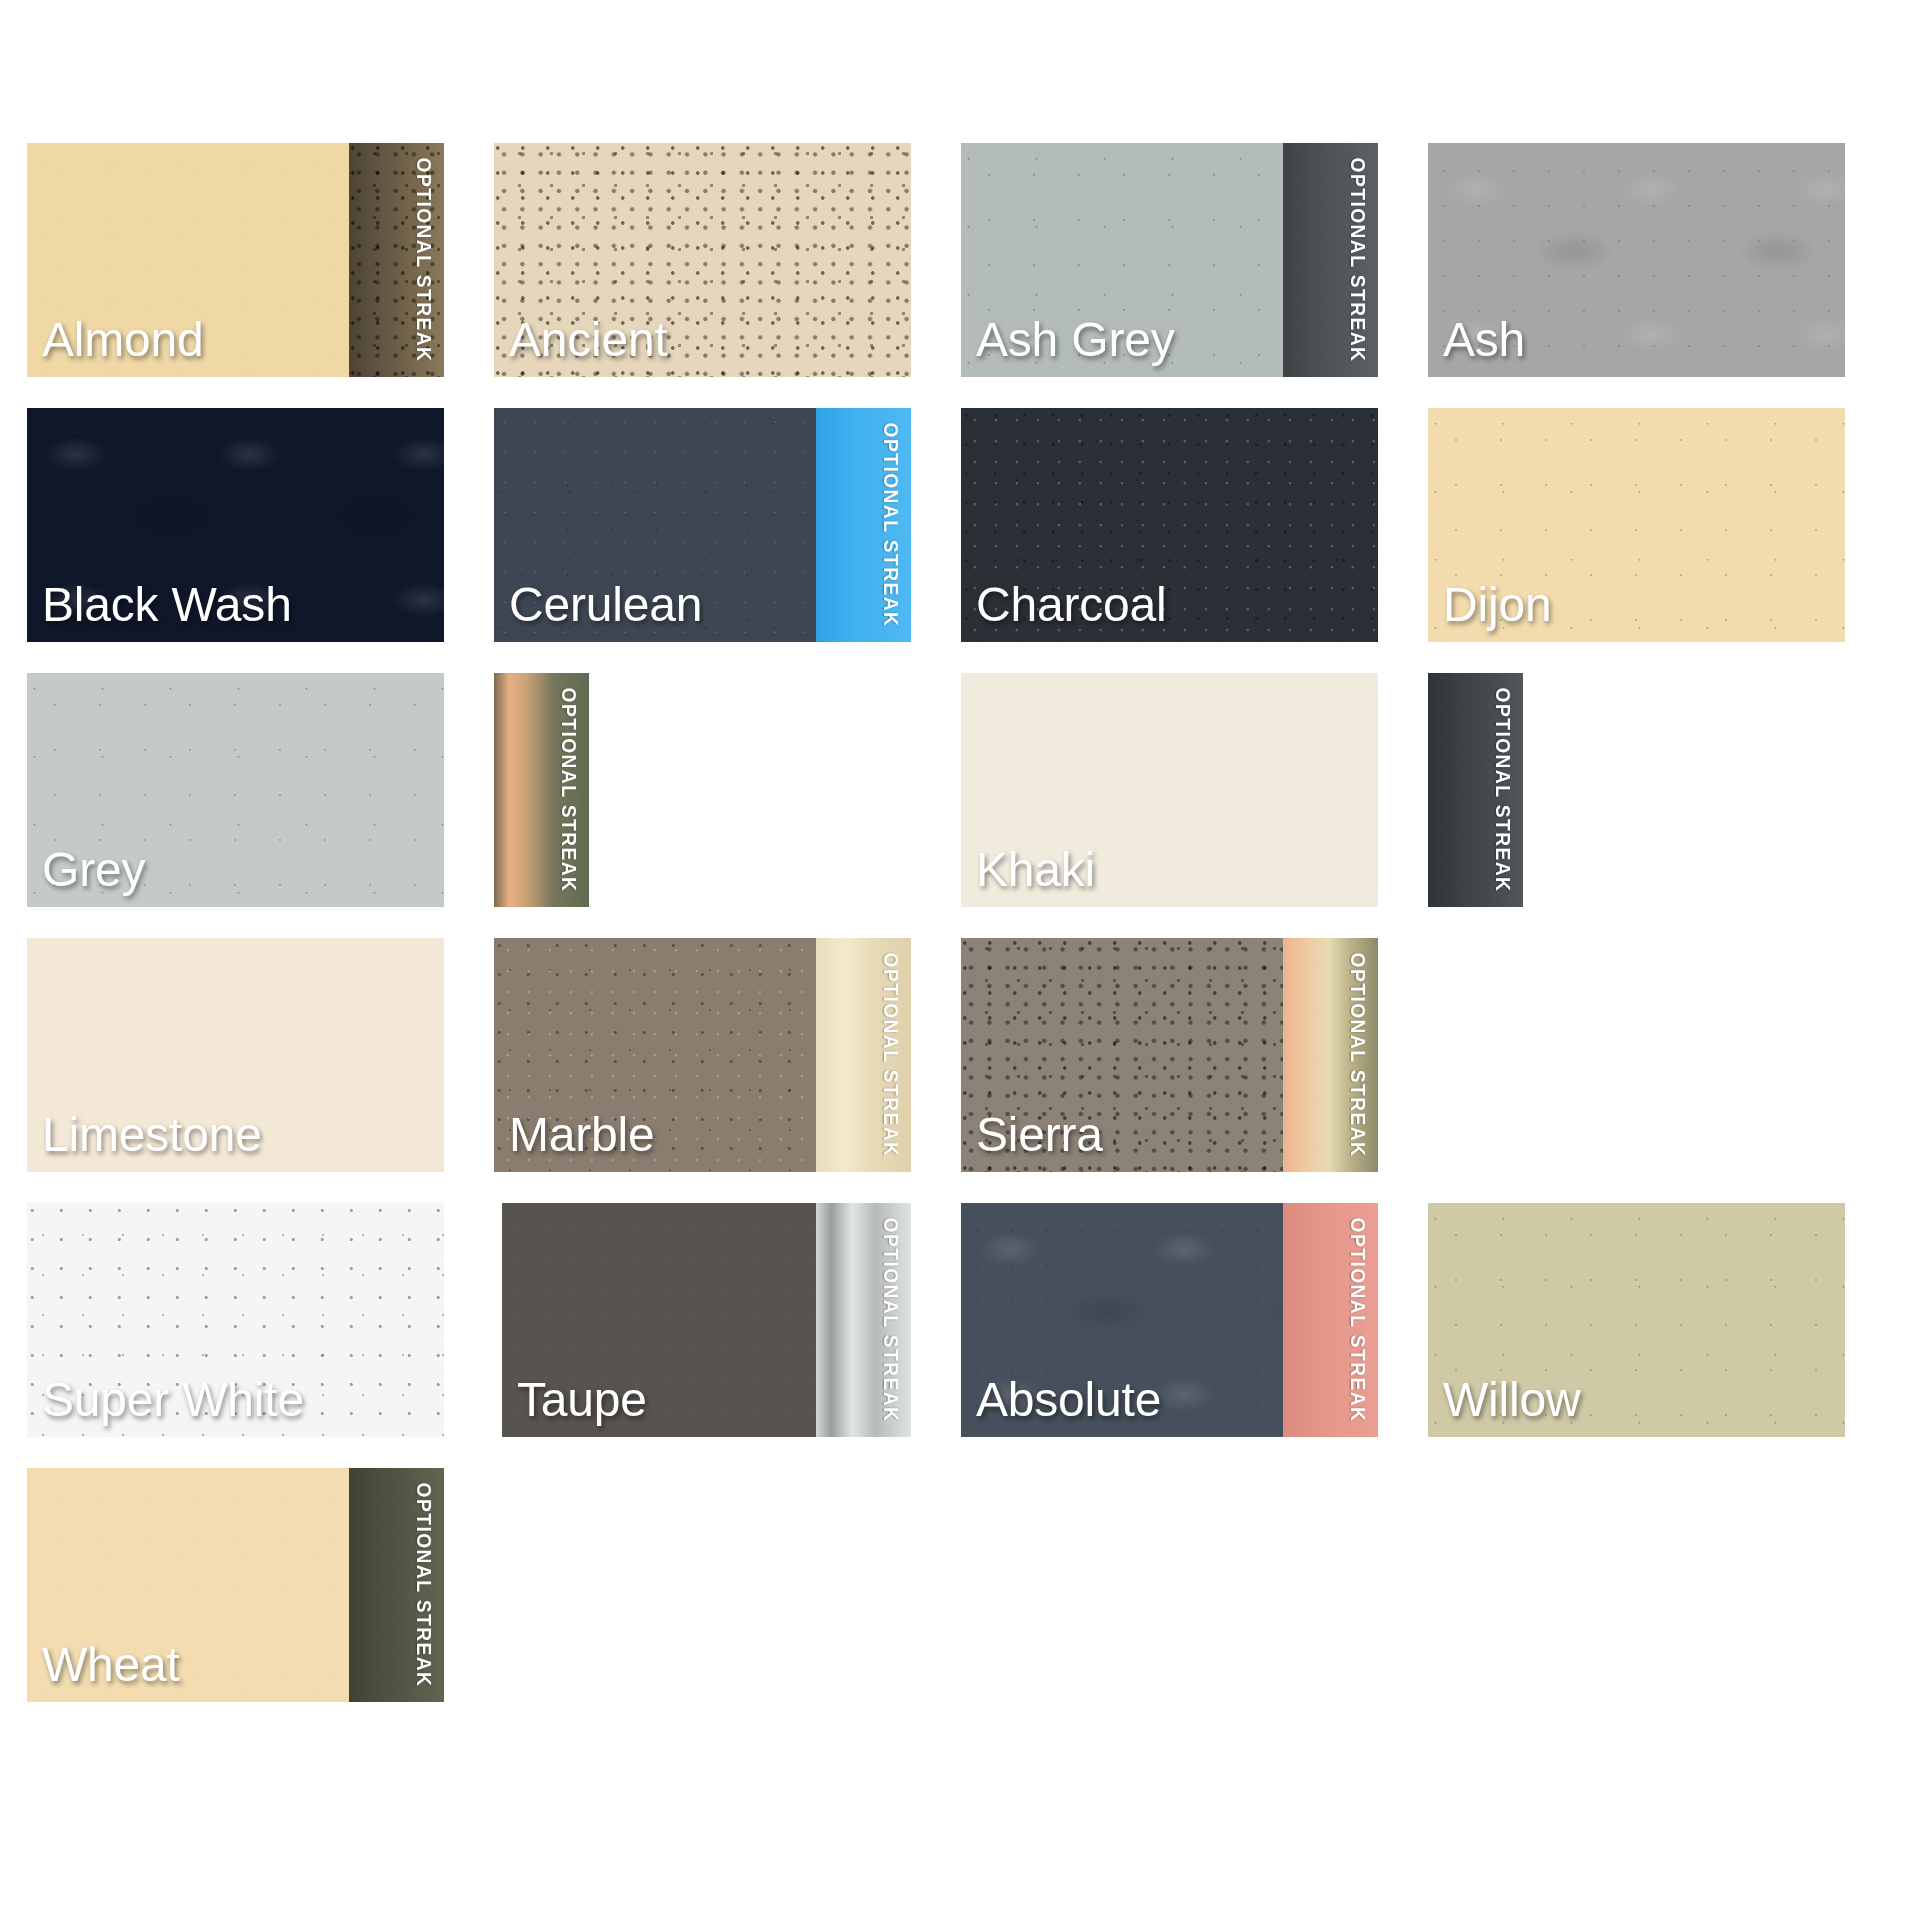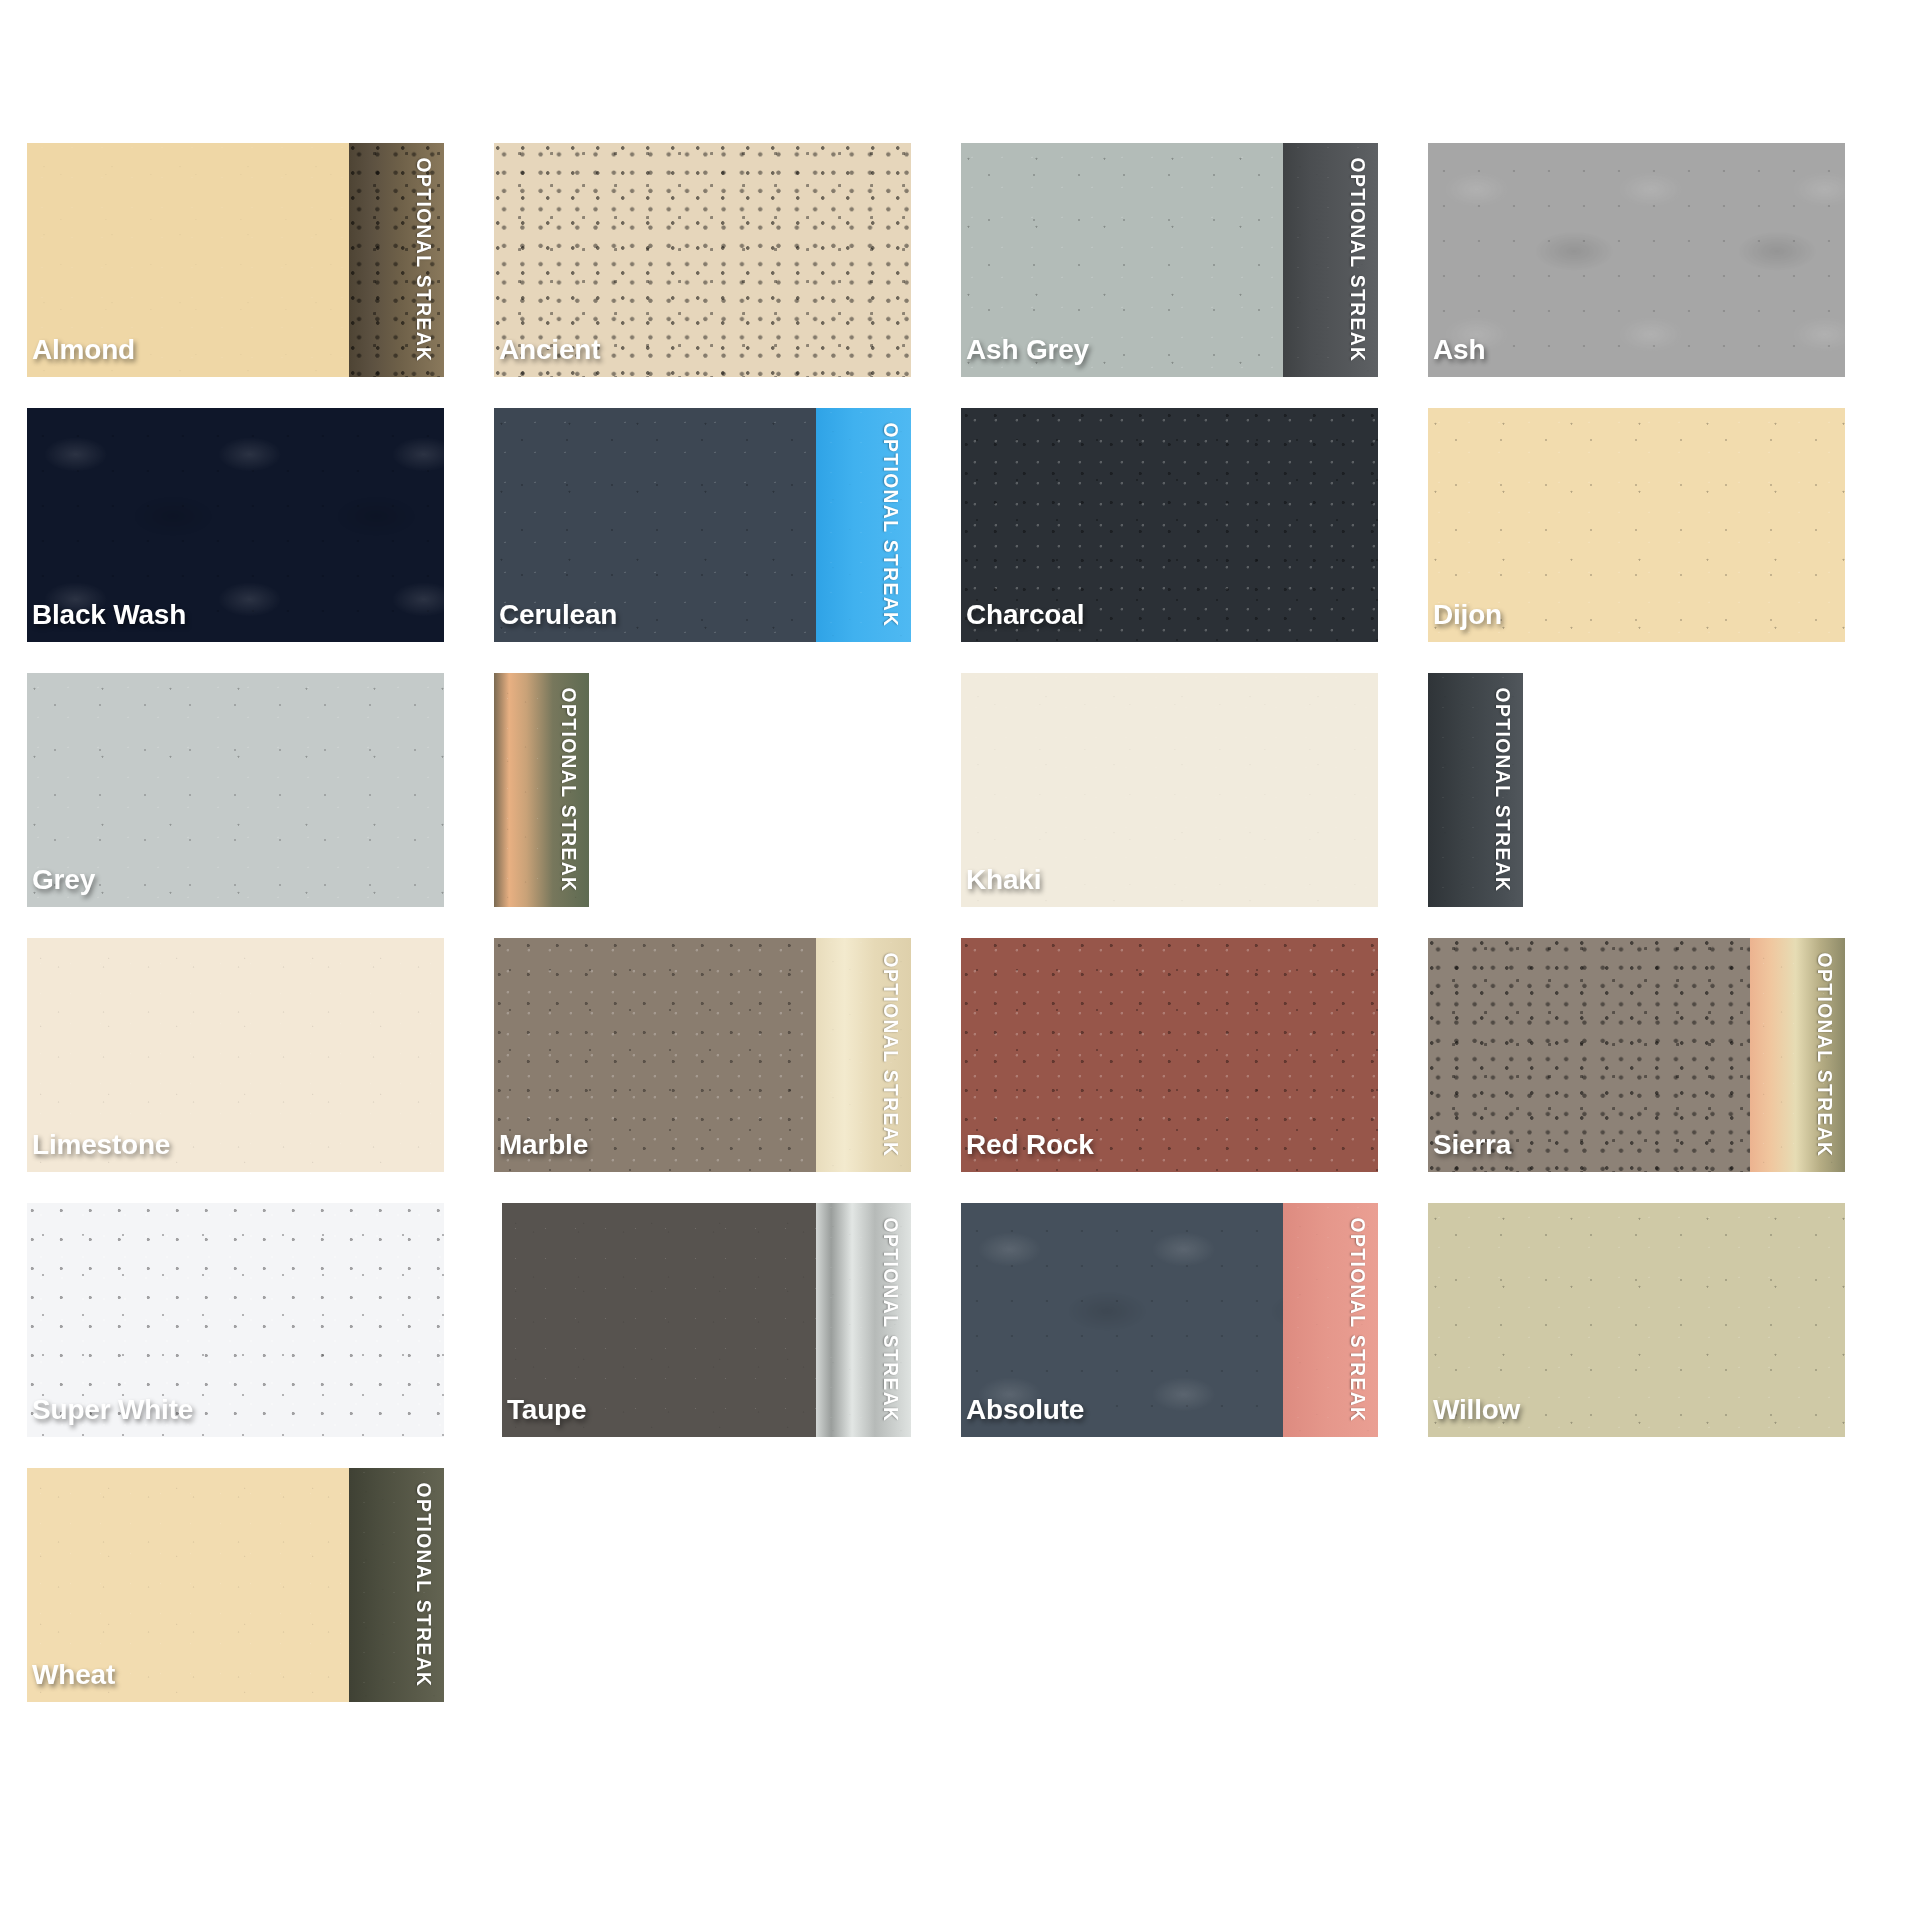--- a/index.html
+++ b/index.html
@@ -93,24 +93,24 @@
     background-image:
       radial-gradient(ellipse 46px 25px at 28% 32%, rgba(255,255,255,0.14), transparent 70%),
       radial-gradient(ellipse 58px 29px at 72% 66%, rgba(0,0,0,0.12), transparent 70%),
       radial-gradient(circle at 45% 80%, rgba(0,0,0,0.16) 0.9px, transparent 1.4px);
     background-size: 174px 145px, 203px 164px, 35px 35px;
     opacity: 0.85;
   }
 
   .swatch-label {
     position: absolute;
-    left: 5px;
+    left: 15px;
     bottom: 13.5px;
-    font-size: 28px;
-    font-weight: 700;
+    font-size: 48px;
+    font-weight: 400;
     letter-spacing: -0.2px;
     line-height: 1;
     z-index: 4;
     white-space: nowrap;
     text-shadow: 1.9px 2.9px 4.8px rgba(0,0,0,0.45);
   }
   .swatch-label.light { color: #ffffff; }
 
   .streak {
     position: relative;
@@ -248,25 +248,20 @@
         <div class="swatch-body tex-pitted" style="background: rgb(138, 125, 111);">
           <div class="swatch-label light">Marble</div>
         </div>
         <div class="streak tex-smooth" style="background: linear-gradient(90deg, rgb(232, 220, 188) 0%, rgb(243, 234, 206) 30%, rgb(230, 217, 182) 62%, rgb(222, 208, 171) 100%);">
           <div class="streak-label-slot">
             <span class="streak-text on-light">OPTIONAL STREAK</span>
           </div>
         </div>
       </div>
       <div class="swatch">
-        <div class="swatch-body tex-pitted" style="background: rgb(151, 86, 74);">
-          <div class="swatch-label light">Red Rock</div>
-        </div>
-      </div>
-      <div class="swatch">
         <div class="swatch-body tex-heavy" style="background: rgb(141, 130, 119);">
           <div class="swatch-label light">Sierra</div>
         </div>
         <div class="streak tex-fine" style="background: linear-gradient(90deg, rgb(236, 179, 144) 0%, rgb(240, 199, 159) 22%, rgb(230, 220, 180) 48%, rgb(182, 173, 132) 74%, rgb(141, 138, 104) 100%);">
           <div class="streak-label-slot">
             <span class="streak-text on-light">OPTIONAL STREAK</span>
           </div>
         </div>
       </div>
     </div>

